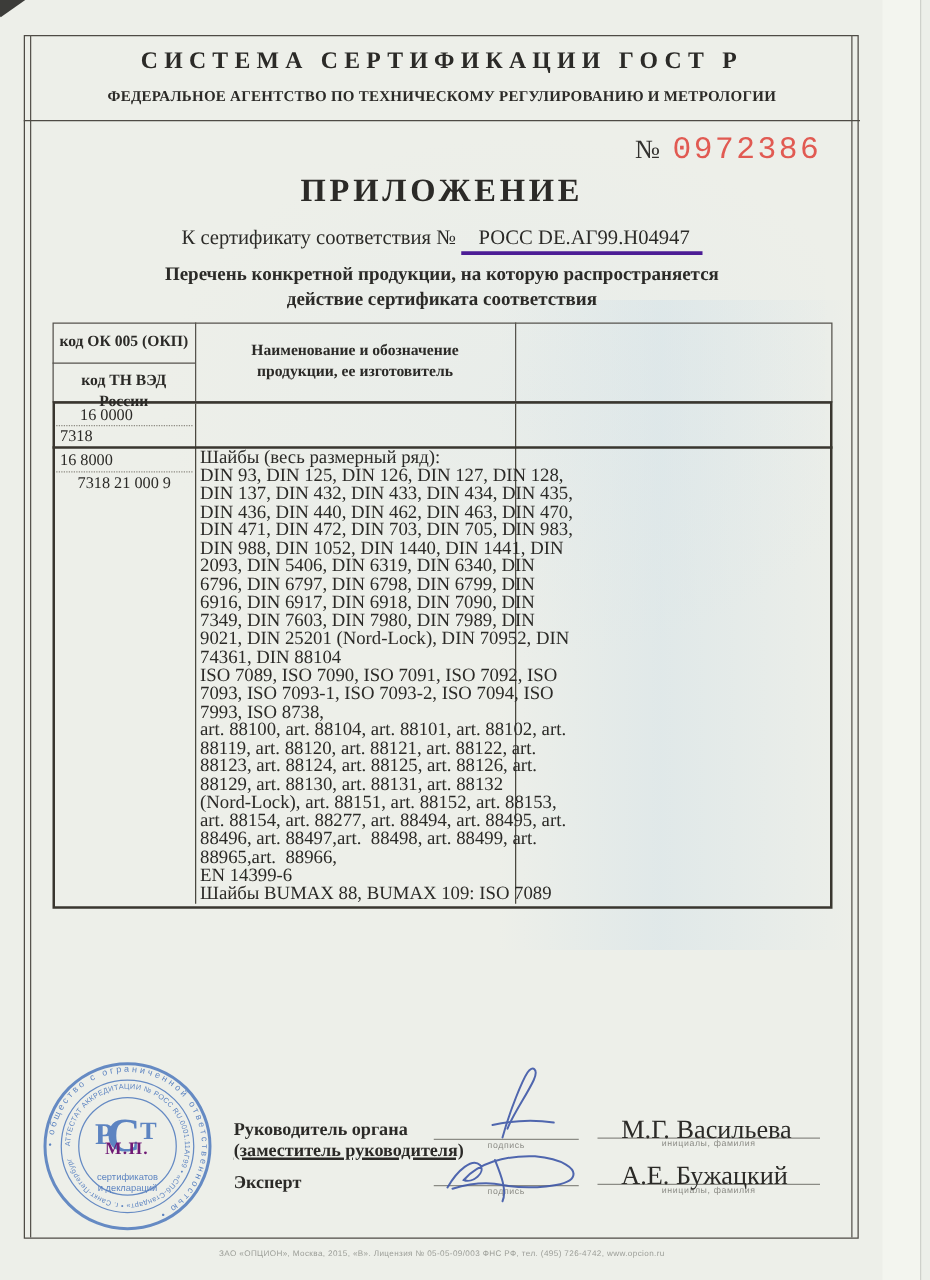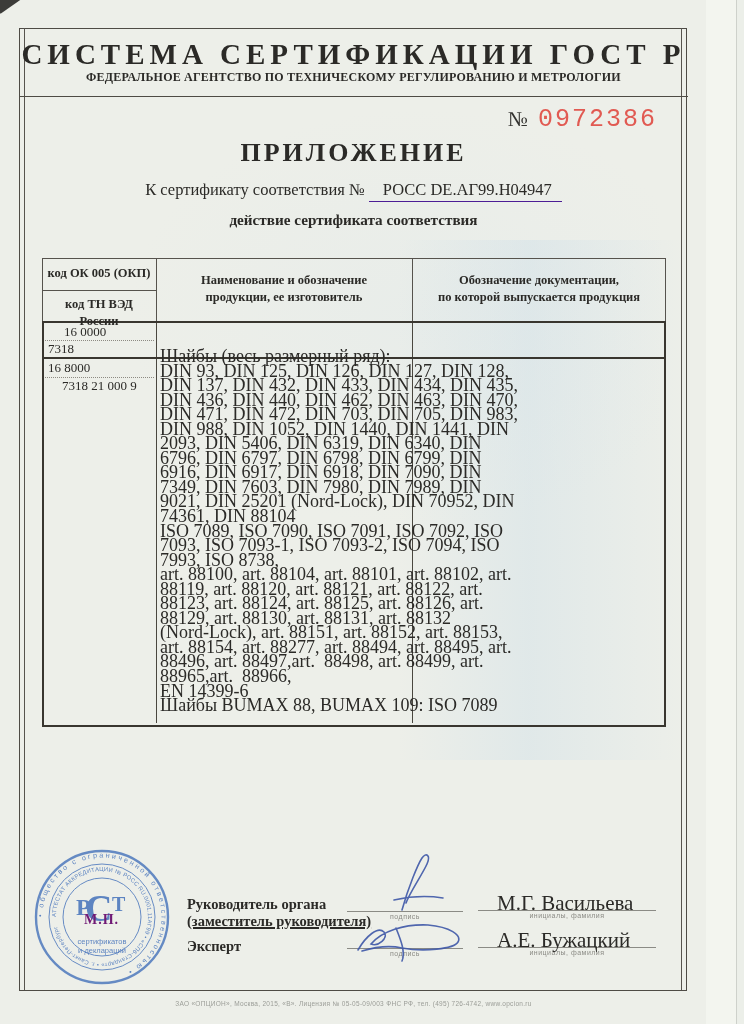--- a/index.html
+++ b/index.html
@@ -13,32 +13,32 @@
     background:radial-gradient(ellipse 420px 300px at 60% 30%,rgba(210,226,236,.18),transparent 70%);}
   .edge-strip1{left:706px;top:0;width:30px;height:1024px;background:#f3f5ef;}
   .edge-strip2{left:736px;top:0;width:8px;height:1024px;background:#ecefe9;border-left:1px solid #ced1cb;}
   .corner-mark{left:-6px;top:-7px;width:28px;height:14px;background:#3c3c39;transform:rotate(-35deg);}
   
   .frame{left:19px;top:28px;width:666px;height:961px;border:1.5px solid #4e4b45;}
   .vline-l{left:24px;top:28px;width:0;height:962px;border-left:1px solid #57544e;}
   .vline-r{left:681px;top:28px;width:0;height:962px;border-left:1px solid #57544e;}
   .header-sep{left:19px;top:96px;width:669px;border-top:1.5px solid #4e4b45;}
   
-  .sys-title{left:19px;top:38px;width:669px;text-align:center;font-size:29px;font-weight:bold;
+  .sys-title{left:19px;top:38px;width:669px;text-align:center;font-size:19px;font-weight:bold;
     letter-spacing:5px;white-space:nowrap;}
   .agency{left:25px;top:70px;width:657px;text-align:center;font-size:12px;font-weight:bold;
     letter-spacing:.2px;white-space:nowrap;}
   
   .form-no{left:508px;top:105px;display:flex;align-items:baseline;}
   .form-no .pfx{font-size:21px;color:#33322f;}
   .form-no .num{margin-left:10px;font-family:"Liberation Mono","DejaVu Sans Mono",monospace;
     font-size:25px;letter-spacing:2px;color:#e15a52;}
   .doc-title{left:19px;top:138px;width:669px;text-align:center;font-size:26px;font-weight:bold;letter-spacing:3px;}
   .cert-line{left:19px;top:180px;width:669px;text-align:center;font-size:16.5px;}
-  .cert-line .cno{border-bottom:1px solid #4c1d95;padding:0 10px 2px 14px;}
+  .cert-line .cno{border-bottom:3px solid #4c1d95;padding:0 10px 2px 14px;}
   .purpose{left:19px;top:210px;width:669px;text-align:center;font-size:15.2px;font-weight:bold;line-height:19.5px;}
   .pre{white-space:pre-line;}
   .prex{white-space:pre;}
   
   .tbl{left:42px;top:258px;width:624px;height:489px;}
   .th-box{left:0;top:0;width:622px;height:62px;border:1px solid #56534d;}
   .th-v1{left:114px;top:0;width:0;height:63px;border-left:1px solid #56534d;}
   .th-v2{left:370px;top:0;width:0;height:63px;border-left:1px solid #56534d;}
   .th-h1{left:0;top:32px;width:114px;border-top:1px solid #56534d;}
   .body-box{left:0;top:63px;width:620px;height:402px;border:2px solid #39362f;}
@@ -49,21 +49,21 @@
   .dot1{left:3px;top:82px;width:109px;}
   .dot2{left:3px;top:119px;width:109px;}
   .hc{font-size:12.5px;font-weight:bold;text-align:center;line-height:16.5px;}
   .hc1a{left:2px;top:7px;width:110px;}
   .hc1b{left:2px;top:38px;width:110px;}
   .hc2{left:116px;top:14px;width:252px;}
   .hc3{left:372px;top:14px;width:250px;}
   .code{font-size:13px;}
   .okp1{left:6px;top:66px;margin-left:16px;}  .tnv1{left:6px;top:83px;}
   .okp2{left:6px;top:102px;} .tnv2{left:20px;top:120px;}
-  .prod{left:118px;top:91px;width:252px;font-size:18px;line-height:14.55px;}
+  .prod{left:118px;top:101px;width:252px;font-size:15px;line-height:14.55px;}
   
   .mp{left:84px;top:912px;font-size:14px;font-weight:bold;letter-spacing:1px;color:#701a75;}
   .role{font-size:14.5px;font-weight:bold;white-space:nowrap;margin-left:12px;}
   .role1a{left:175px;top:896px;}
   .role1b{left:175px;top:913px;text-decoration:underline;text-decoration-thickness:1.5px;}
   .role2{left:175px;top:938px;}
   .sline{border-top:1px solid #8b8b85;}
   .sig-l1{left:347px;top:911px;width:116px;}
   .sig-l2{left:347px;top:948px;width:116px;}
   .nm-l1{left:478px;top:910px;width:178px;}
@@ -104,41 +104,40 @@
     <span class="pfx">№</span>
     <span class="num">0972386</span>
   </div>
 
   <div class="abs doc-title">ПРИЛОЖЕНИЕ</div>
   <div class="abs cert-line">
     <span>К сертификату соответствия №</span>
     <span class="cno">РОСС DE.АГ99.Н04947</span>
   </div>
   <div class="abs purpose">
+    <div>Перечень конкретной продукции,  на которую распространяется</div>
     <div>действие сертификата соответствия</div>
   </div>
 
   <div class="abs tbl">
     <div class="abs th-box"></div>
     <div class="abs th-v1"></div>
     <div class="abs th-v2"></div>
     <div class="abs th-h1"></div>
     <div class="abs body-box"></div>
     <div class="abs b-v1"></div>
     <div class="abs b-v2"></div>
     <div class="abs row-sep"></div>
     <div class="abs dotted dot1"></div>
     <div class="abs dotted dot2"></div>
 
     <div class="abs hc hc1a">код ОК 005 (ОКП)</div>
     <div class="abs hc hc2 pre">Наименование и обозначение
 продукции, ее изготовитель</div>
     <div class="abs hc hc1b">код ТН ВЭД России</div>
-    <div class="abs hc hc3 pre">Обозначение документации,
-по которой выпускается продукция</div>
 
     <div class="abs code okp1">16 0000</div>
     <div class="abs code tnv1">7318</div>
     <div class="abs code okp2">16 8000</div>
     <div class="abs code tnv2">7318 21 000 9</div>
     <div class="abs prod prex">Шайбы (весь размерный ряд):
 DIN 93, DIN 125, DIN 126, DIN 127, DIN 128,
 DIN 137, DIN 432, DIN 433, DIN 434, DIN 435,
 DIN 436, DIN 440, DIN 462, DIN 463, DIN 470,
 DIN 471, DIN 472, DIN 703, DIN 705, DIN 983,

